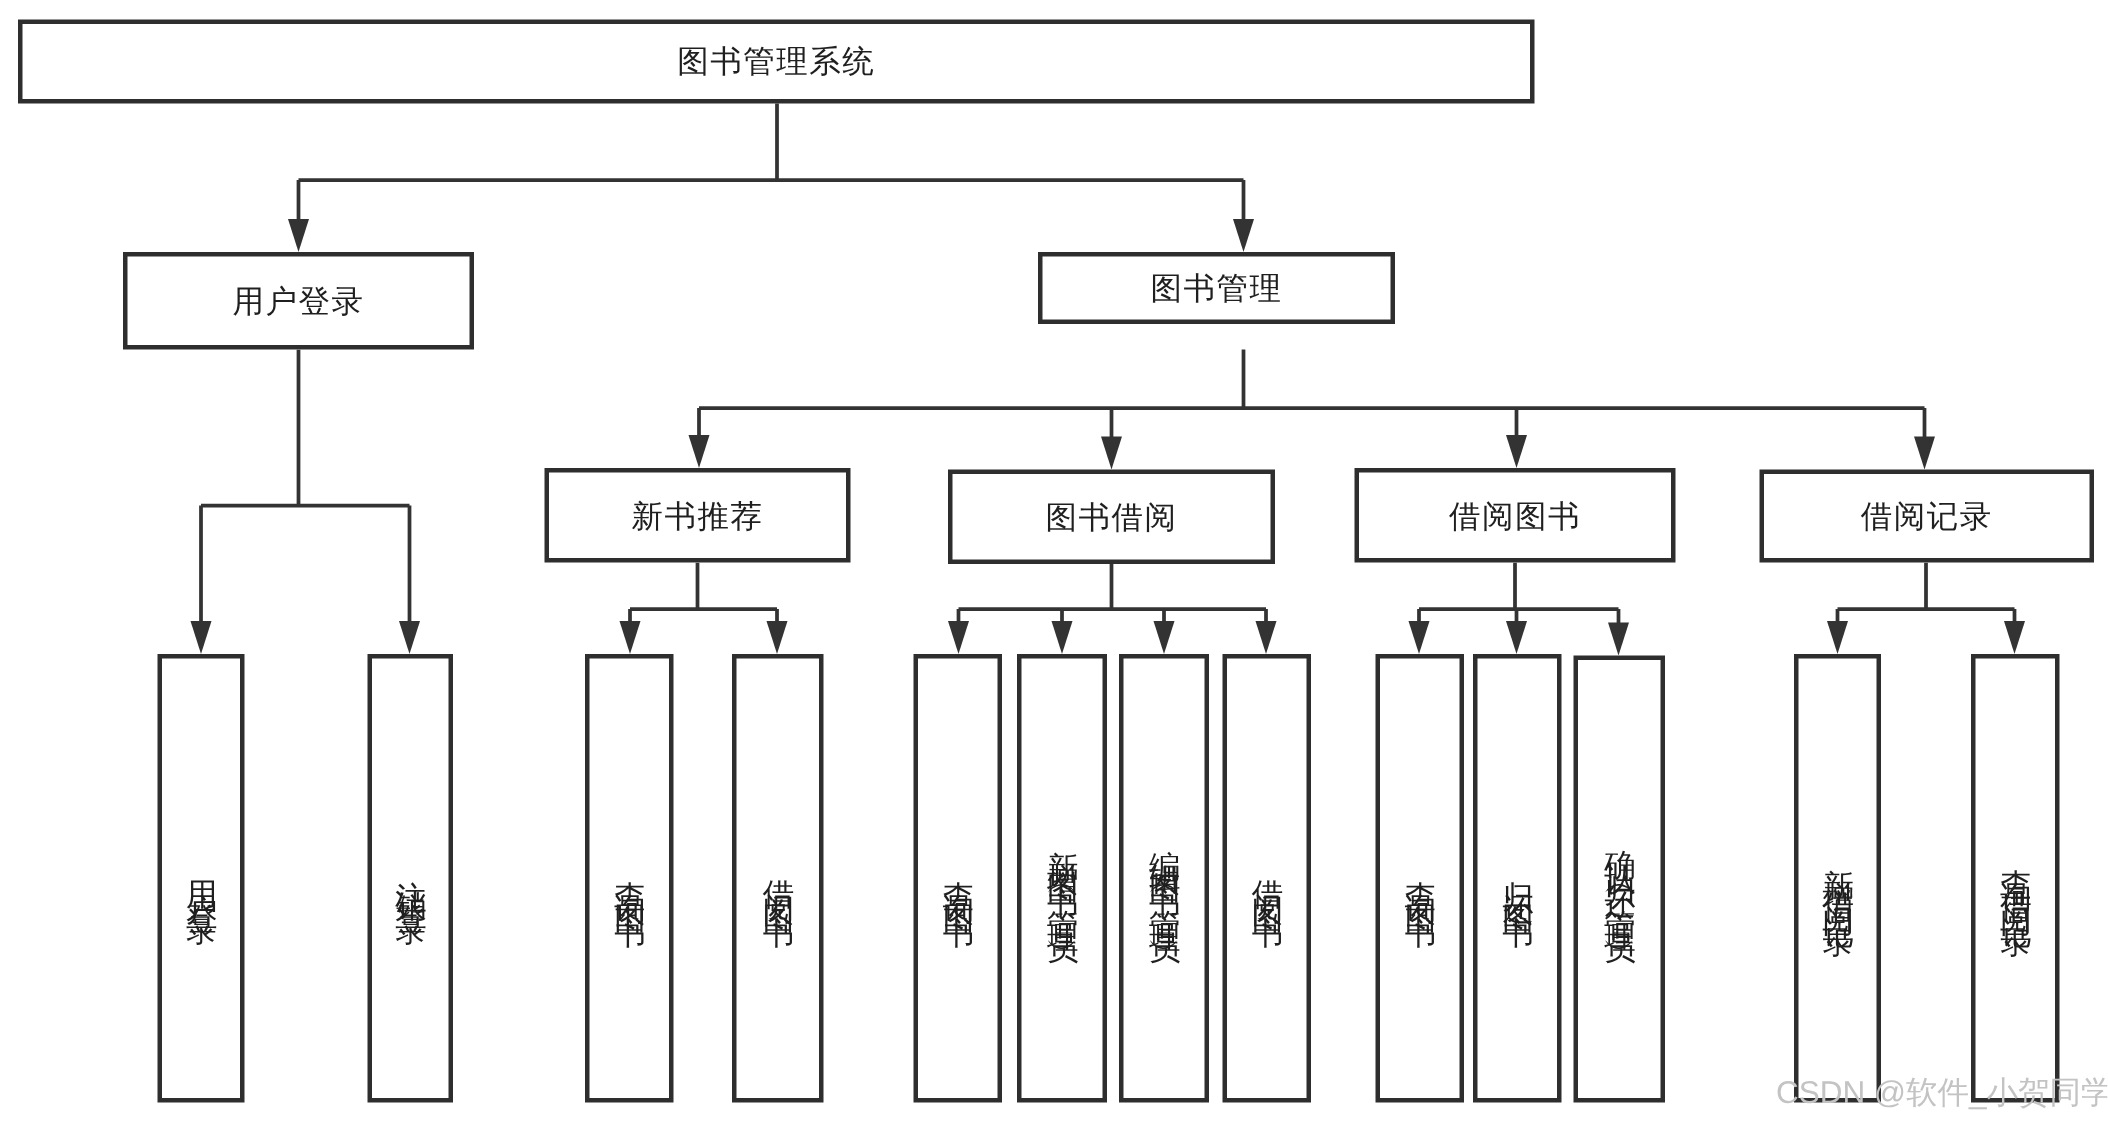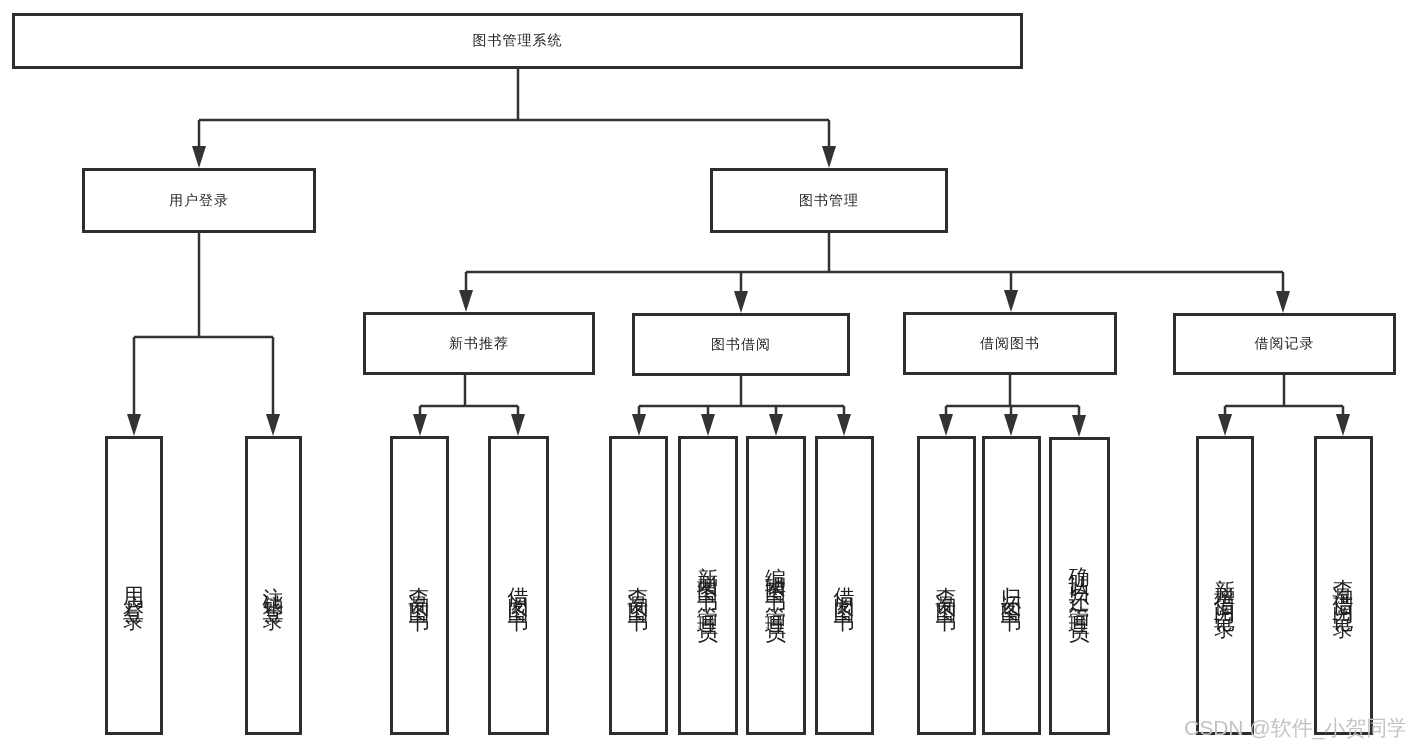--- a/index.html
+++ b/index.html
@@ -15,21 +15,21 @@
     position:absolute;
     box-sizing:border-box;
     border:3px solid #2e2e2e;
     background:#ffffff;
     display:flex;
     align-items:center;
     justify-content:center;
     z-index:2;
     color:#1f1f1f;
   }
-  .node.h{font-size:14px;letter-spacing:1px;}
+  .node.h{font-size:21px;letter-spacing:1px;}
   .node.v span{
     writing-mode:vertical-rl;
     text-orientation:mixed;
     font-size:21px;
     letter-spacing:8px;
     line-height:1;
     white-space:nowrap;
   }
   .watermark{
     position:absolute;
@@ -111,25 +111,25 @@
     </g>
   </svg>
 
   <div class="node h" style="left:12px;top:13px;width:1011px;height:56px;">
     <span>图书管理系统</span>
   </div>
 
   <div class="node h" style="left:82px;top:168px;width:234px;height:65px;">
     <span>用户登录</span>
   </div>
-  <div class="node h" style="left:710px;top:168px;width:238px;height:65px;">
+  <div class="node h" style="left:692px;top:168px;width:238px;height:48px;">
     <span>图书管理</span>
   </div>
 
-  <div class="node h" style="left:363px;top:312px;width:232px;height:63px;">
+  <div class="node h" style="left:363px;top:312px;width:204px;height:63px;">
     <span>新书推荐</span>
   </div>
   <div class="node h" style="left:632px;top:313px;width:218px;height:63px;">
     <span>图书借阅</span>
   </div>
   <div class="node h" style="left:903px;top:312px;width:214px;height:63px;">
     <span>借阅图书</span>
   </div>
   <div class="node h" style="left:1173px;top:313px;width:223px;height:62px;">
     <span>借阅记录</span>

